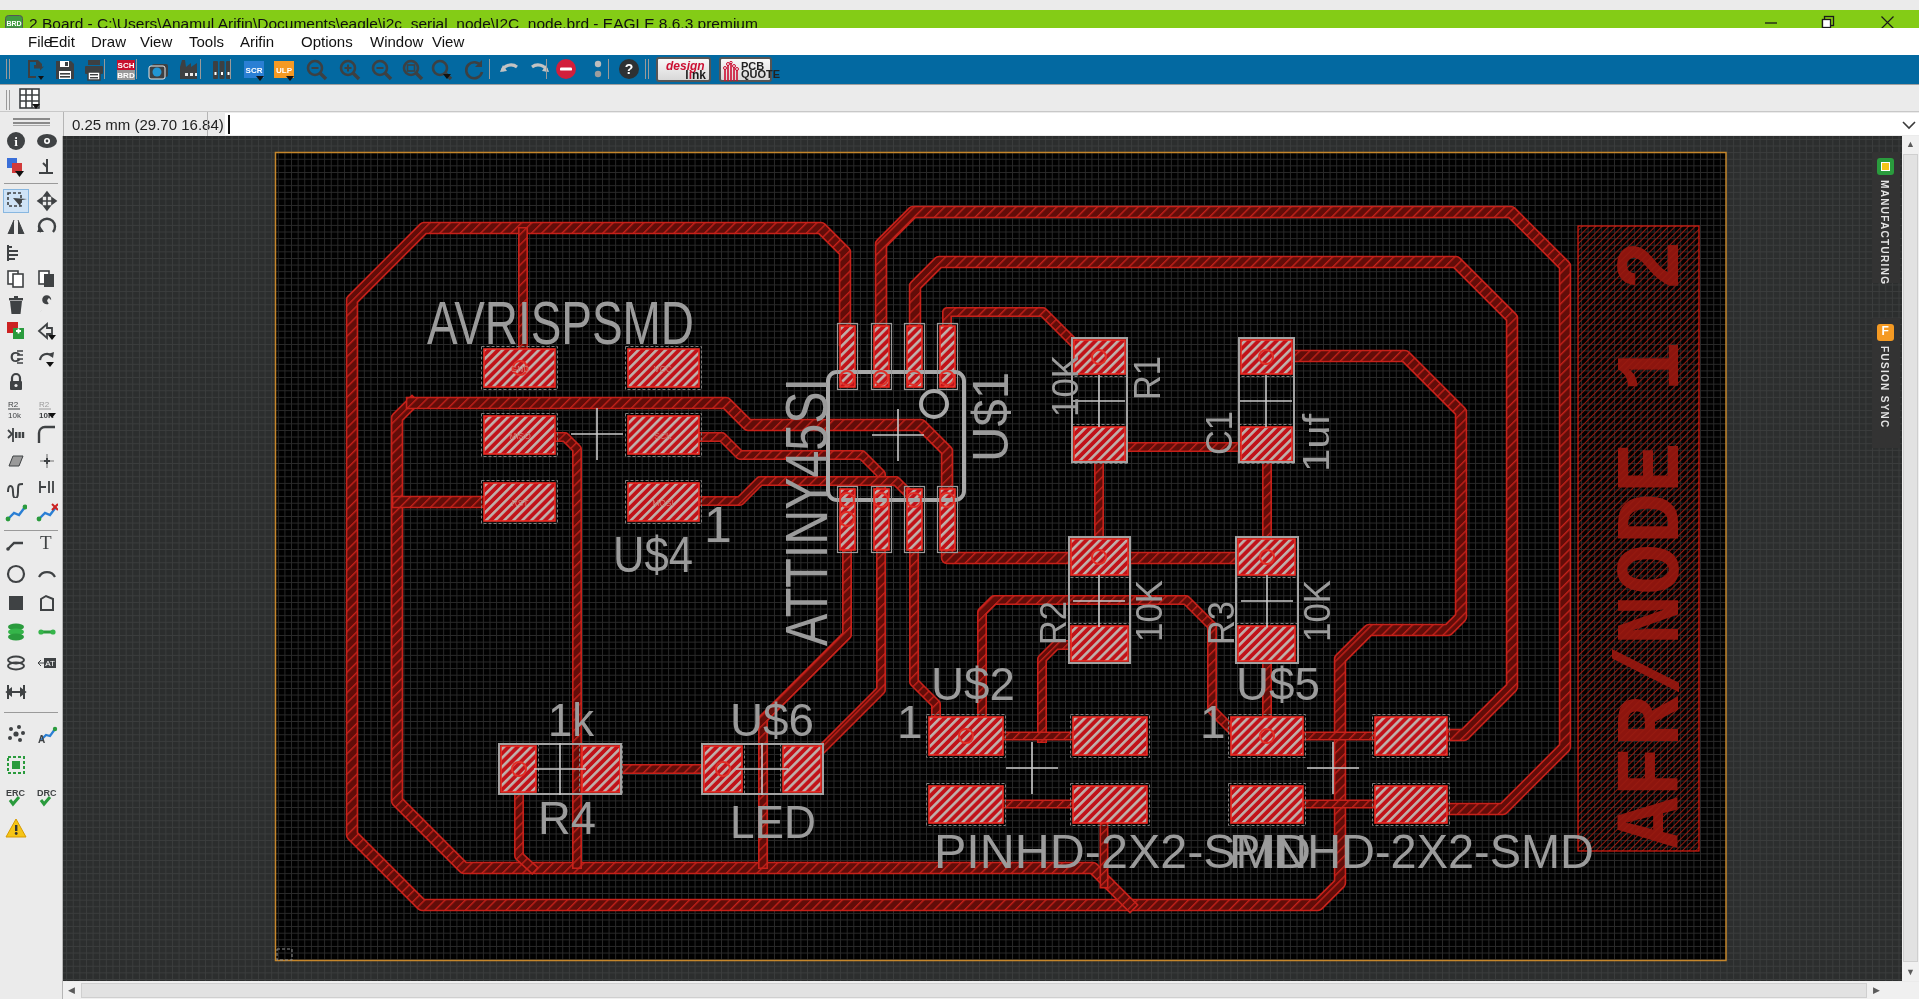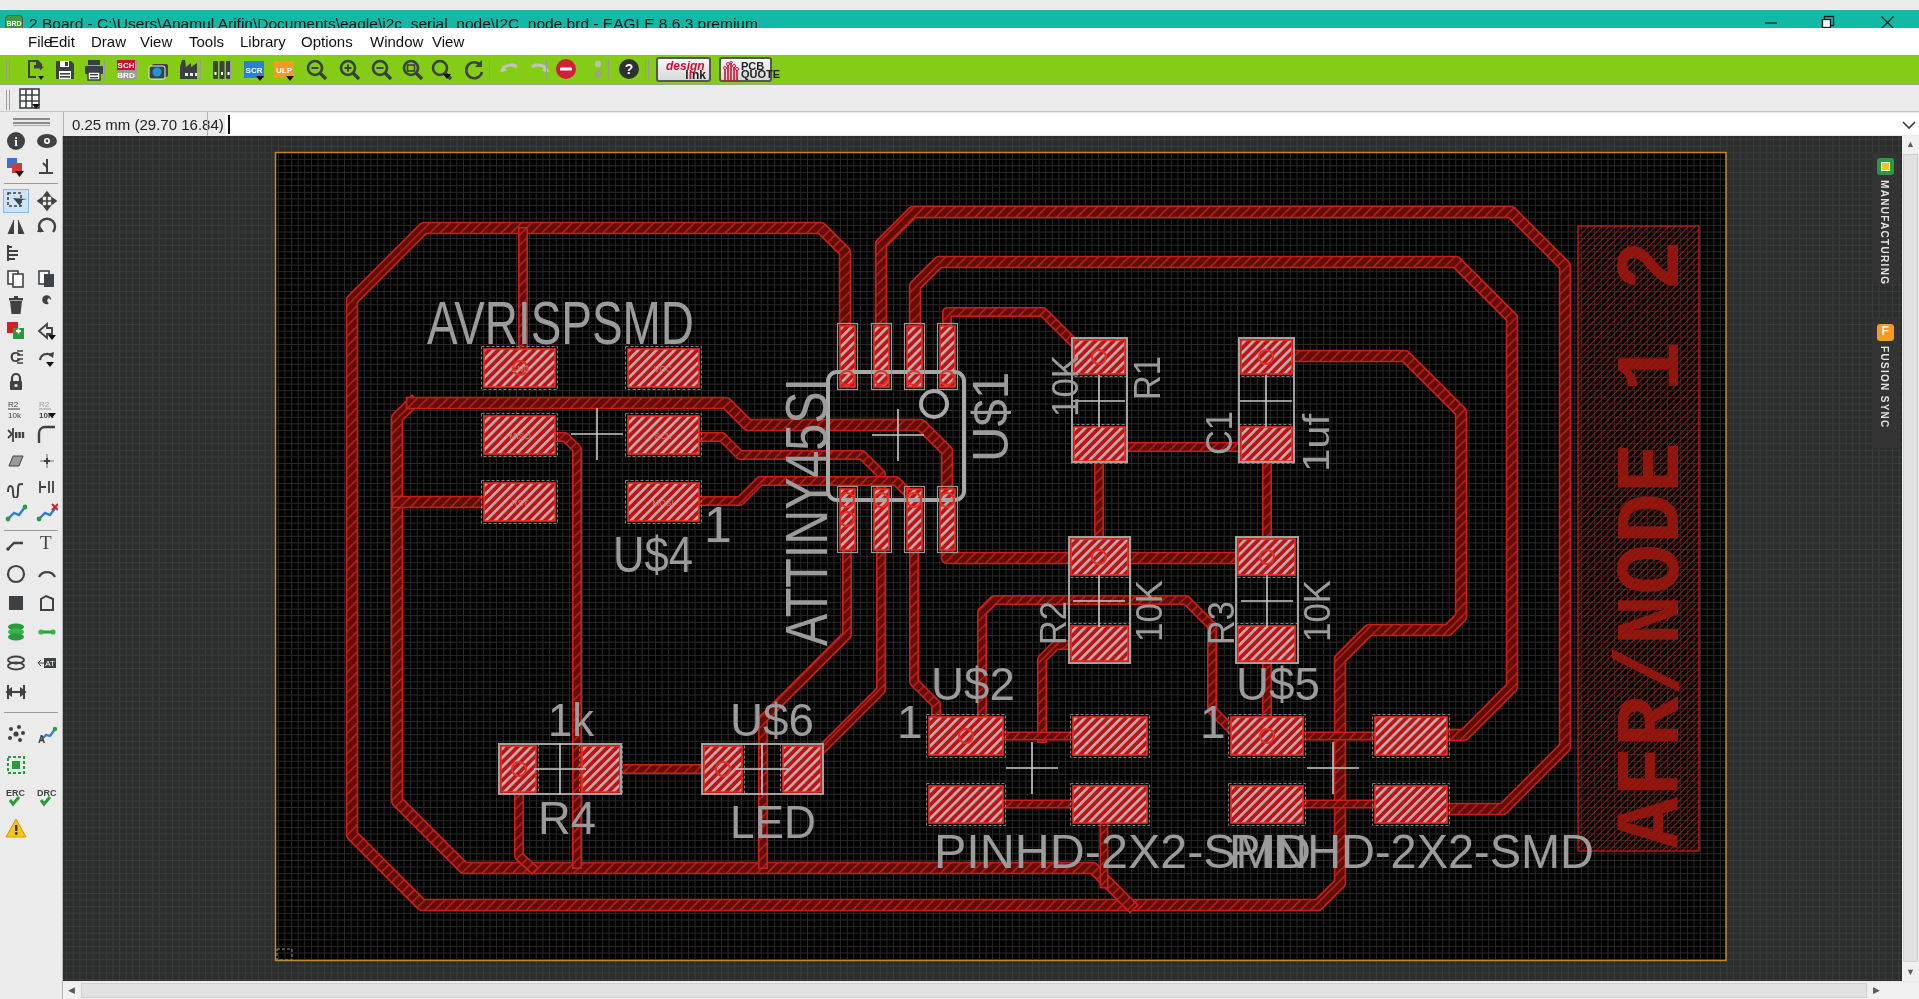--- a/index.html
+++ b/index.html
@@ -1,19 +1,19 @@
 <!DOCTYPE html>
 <html><head><meta charset="utf-8"><style>
 *{margin:0;padding:0;box-sizing:border-box}
 body{width:1919px;height:999px;font-family:"Liberation Sans",sans-serif;overflow:hidden;background:#ebebeb;position:relative}
 .bar{position:absolute;left:0;width:1919px}
 </style></head>
 <body>
 
-<div class="bar" style="top:10px;height:28px;background:#14b8a6">
+<div class="bar" style="top:10px;height:28px;background:#84cc16">
  <svg width="18" height="20" viewBox="0 0 18 20" style="position:absolute;left:5px;top:5px">
       <rect x="0.5" y="0.5" width="17" height="15" rx="3" fill="#3f9b3f" stroke="#555"></rect>
       <text x="9" y="11" font-size="7" fill="#fff" font-weight="bold" text-anchor="middle" font-family="Liberation Sans,sans-serif">BRD</text>
       <path d="M4 13h10v6H4z" fill="#e8e8e8" stroke="#555" stroke-width="0.8"></path>
       <path d="M11 16h3l-3 3z" fill="#bbb"></path>
     </svg>
  <span style="position:absolute;left:29px;top:5px;font-size:15.5px;color:#111">2 Board - C:\Users\Anamul Arifin\Documents\eagle\i2c_serial_node\I2C_node.brd - EAGLE 8.6.3 premium</span>
  <svg width="14" height="16" viewBox="0 0 14 16" style="position:absolute;left:1764px;top:5px">
       <path d="M1 8h12" stroke="#1a1a1a" stroke-width="1.3"></path>
     </svg>
@@ -26,27 +26,27 @@
       <path d="M1.5 1.5l12 12M13.5 1.5l-12 12" stroke="#1a1a1a" stroke-width="1.2"></path>
     </svg>
 </div>
 
 <div class="bar" style="top:28px;height:27px;background:#ffffff;font-size:15px;color:#111">
     <span style="position:absolute;left:28px;top:5px">File</span>
     <span style="position:absolute;left:49px;top:5px">Edit</span>
     <span style="position:absolute;left:91px;top:5px">Draw</span>
     <span style="position:absolute;left:140px;top:5px">View</span>
     <span style="position:absolute;left:189px;top:5px">Tools</span>
-    <span style="position:absolute;left:240px;top:5px">Library</span>
+    <span style="position:absolute;left:240px;top:5px">Arifin</span>
     <span style="position:absolute;left:301px;top:5px">Options</span>
     <span style="position:absolute;left:370px;top:5px">Window</span>
     <span style="position:absolute;left:432px;top:5px">View</span>
   </div>
 
-<div class="bar" style="top:55px;height:30px;background:#84cc16;border-bottom:1px solid #9f9f9f">
+<div class="bar" style="top:55px;height:30px;background:#0369a1;border-bottom:1px solid #9f9f9f">
     <div style="position:absolute;left:6px;top:4px;width:1px;height:20px;background:#9a9a9a"></div>
     <div style="position:absolute;left:9px;top:4px;width:1px;height:20px;background:#9a9a9a"></div>
     <svg width="24" height="24" viewBox="0 0 24 24" style="position:absolute;left:23px;top:3px">
       <path d="M5 2h9l4 4v8h-2l3 3-3 3v-2h-4v-2h4v-2l3 3" fill="none"></path>
       <path d="M5 2v18h8v-2H7V4h6v4h4v2h2V6l-4-4z" fill="#3d4042"></path>
       <path d="M11 9h6v2l4-0.5-4 4v-2h-6z" fill="#3d4042" transform="translate(0,-2)"></path>
       <path d="M15 18l6 0-3 4z" fill="#111"></path>
     </svg>
     <svg width="24" height="24" viewBox="0 0 24 24" style="position:absolute;left:53px;top:3px">
       <path d="M3 3h15l3 3v15H3z" fill="#3d4042"></path>

